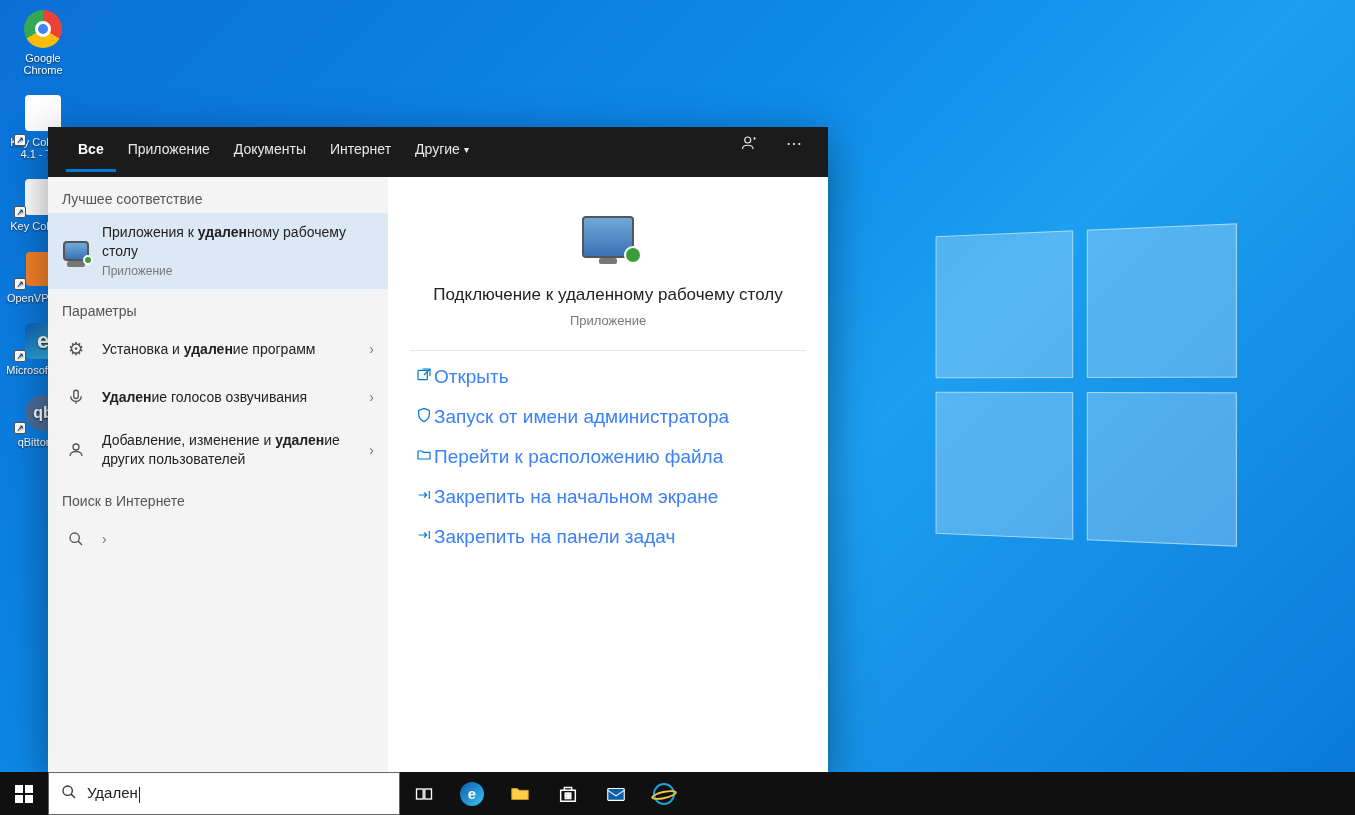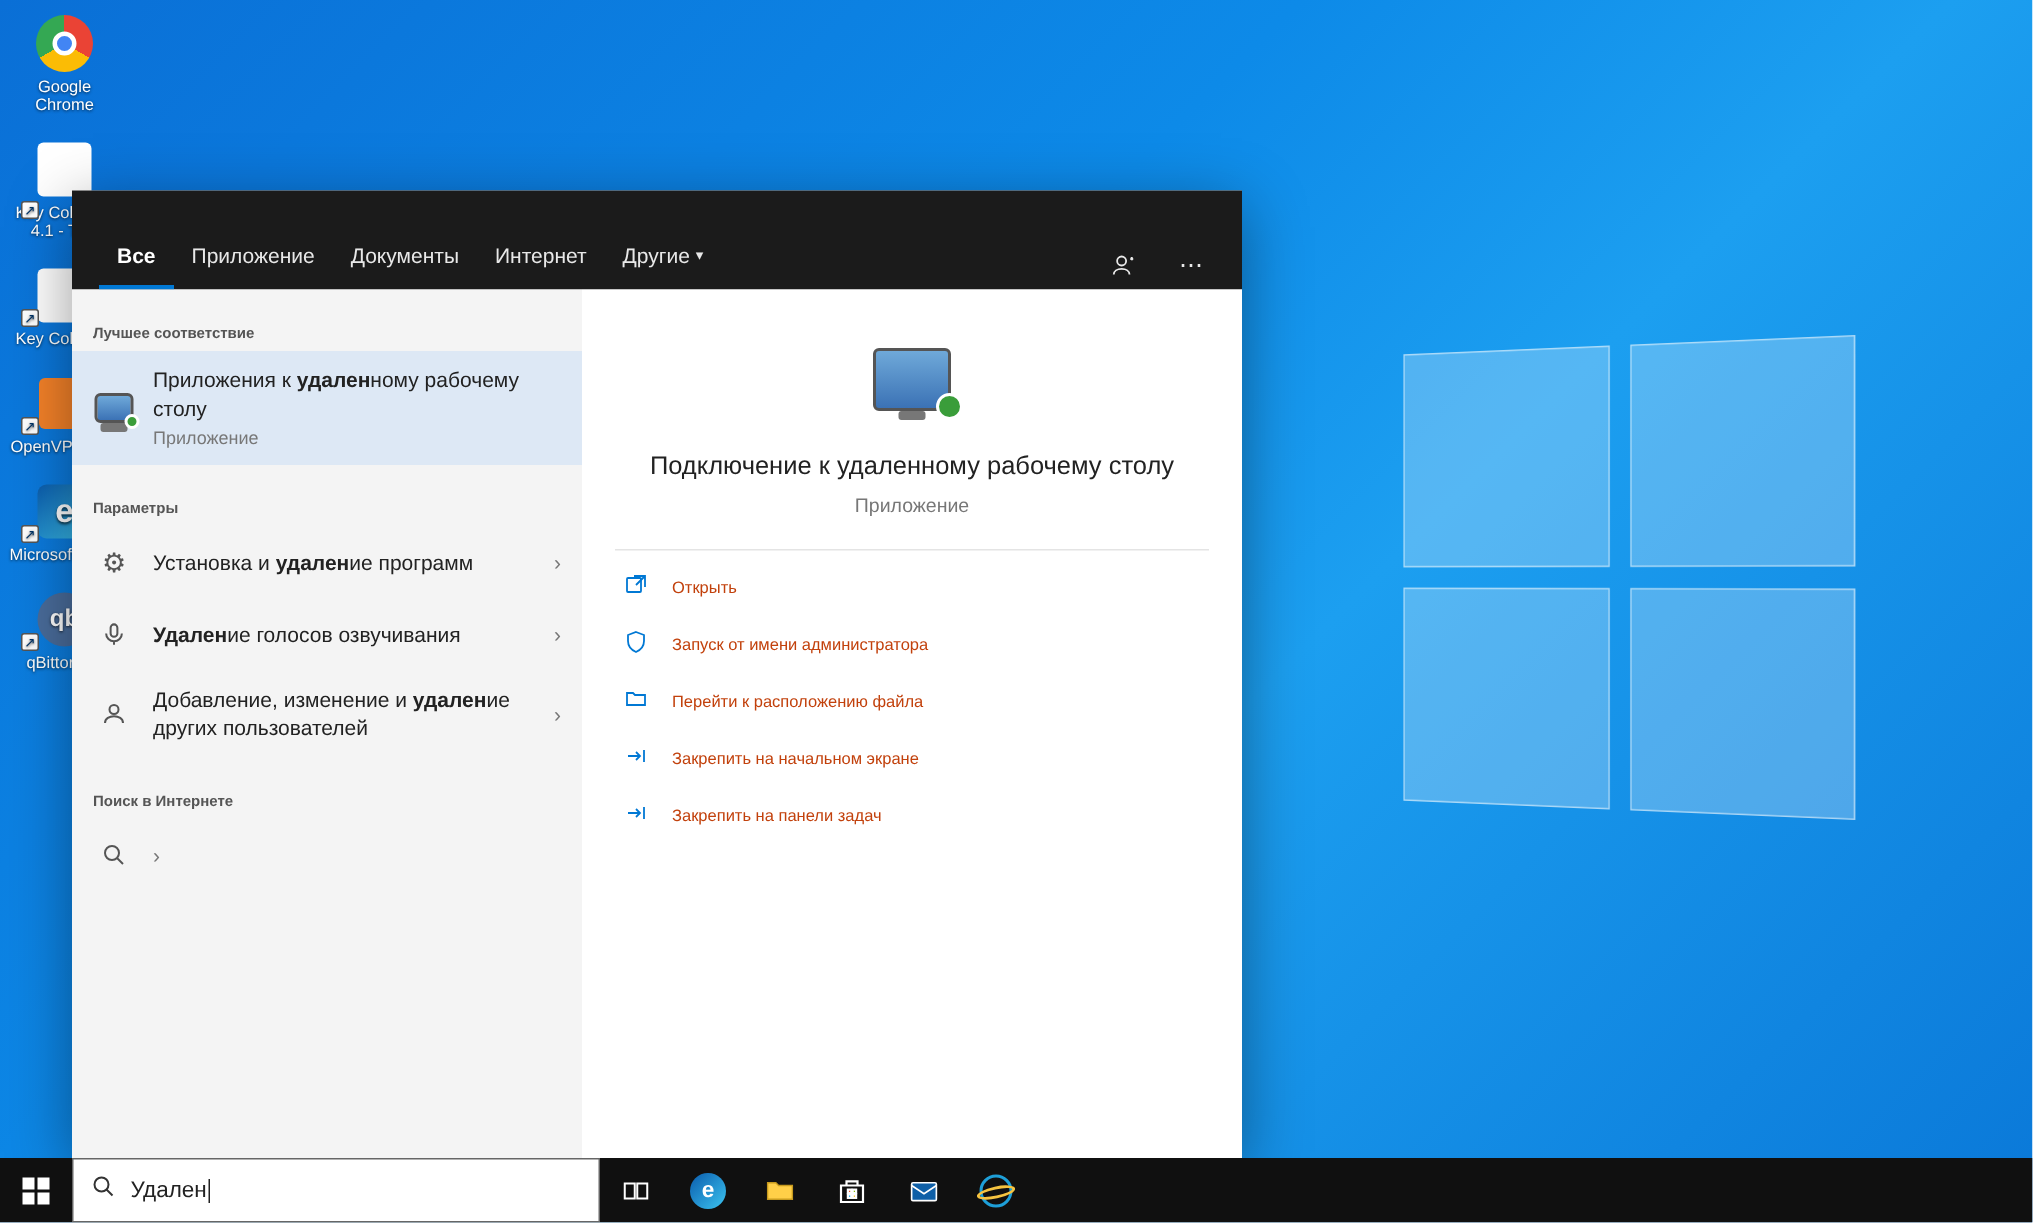--- a/index.html
+++ b/index.html
@@ -56,36 +56,36 @@
   position: absolute;
   left: 48px; bottom: 43px;
   width: 780px; height: 645px;
   background: #fff;
   display: flex; flex-direction: column;
   box-shadow: 0 10px 40px rgba(0,0,0,.4);
 }
 
 
 .flyout-tabs {
-  height: 66px; background: #1b1b1b; color: #e8e8e8;
-  display: flex; align-items: flex-end; padding: 0 18px;
+  height: 50px; background: #1b1b1b; color: #e8e8e8;
+  display: flex; align-items: flex-start; padding: 0 18px;
   font-size: 14px;
 }
 .tab { padding: 14px 12px 12px; cursor: pointer; border-bottom: 3px solid transparent; }
 .tab.active { border-bottom-color: #0078d4; font-weight: 600; color:#fff; }
 .tab-more { display:flex; align-items:center; gap:4px; }
 .tabs-right { margin-left: auto; display:flex; gap:12px; align-items:center; }
 .tabs-right .ticon { width:32px; height:32px; display:flex;align-items:center;justify-content:center;color:#e8e8e8;cursor:pointer;font-size:16px; }
 
 .flyout-body { flex:1; display:flex; }
 
 .left-pane { width: 340px; background:#f4f4f4; overflow:hidden; }
 .right-pane { flex:1; background:#fff; padding: 30px 22px 0; display:flex; flex-direction:column; }
 
-.section-hdr { padding: 24px 14px 6px; font-size: 10px; color:#555; font-weight:700; }
+.section-hdr { padding: 14px 14px 6px; font-size: 14px; color:#555; font-weight:400; }
 
 .result-row {
   display:flex; align-items:center; gap:12px; padding: 10px 14px;
   cursor:pointer; position:relative;
 }
 .result-row.selected { background:#dde8f5; }
 .result-row .ricon { width:28px; height:28px; display:flex;align-items:center;justify-content:center; font-size:18px; color:#555;}
 .result-row .rtxt { flex:1; font-size:14px; color:#222; line-height:1.35; }
 .result-row .rsub { font-size:12px; color:#777; margin-top:2px;}
 .result-row .chev { color:#777; font-size:14px; }
@@ -96,21 +96,21 @@
 }
 .rdp-monitor { width:52px;height:42px;background:linear-gradient(#6fa9d9,#3b72b5);border:2px solid #555;border-radius:4px;position:relative;}
 .rdp-monitor::after{content:"";position:absolute;bottom:-8px;left:50%;transform:translateX(-50%);width:18px;height:6px;background:#777;border-radius:2px;}
 .rdp-badge{position:absolute;right:-8px;bottom:-6px;width:18px;height:18px;border-radius:50%;background:#3a9d3a;border:2px solid #fff;}
 
 .right-title { text-align:center; font-size:17px; color:#222; line-height:1.4; }
 .right-subtitle { text-align:center; font-size:13px; color:#777; margin-top:6px; }
 
 .right-sep { height:1px; background:#e4e4e4; margin: 22px 0 6px; }
 
-.action-row { display:flex; align-items:center; gap:14px; padding:9px 4px; cursor:pointer; font-size:11px; color:#c2410c; }
+.action-row { display:flex; align-items:center; padding:9px 4px; cursor:pointer; font-size:19px; color:#3b82f6; }
 .action-row .aicon { width:20px; text-align:center; color:#0078d4; font-size:15px; }
 
 
 .taskbar {
   position:absolute; left:0; bottom:0; right:0; height:43px;
   background:#101010; display:flex; align-items:stretch; color:#fff;
 }
 .start-btn { width:48px; display:flex;align-items:center;justify-content:center; cursor:pointer;}
 .win-start { width:18px;height:18px; display:grid; grid-template-columns:1fr 1fr; grid-template-rows:1fr 1fr; gap:2px;}
 .win-start>div{background:#fff;}

